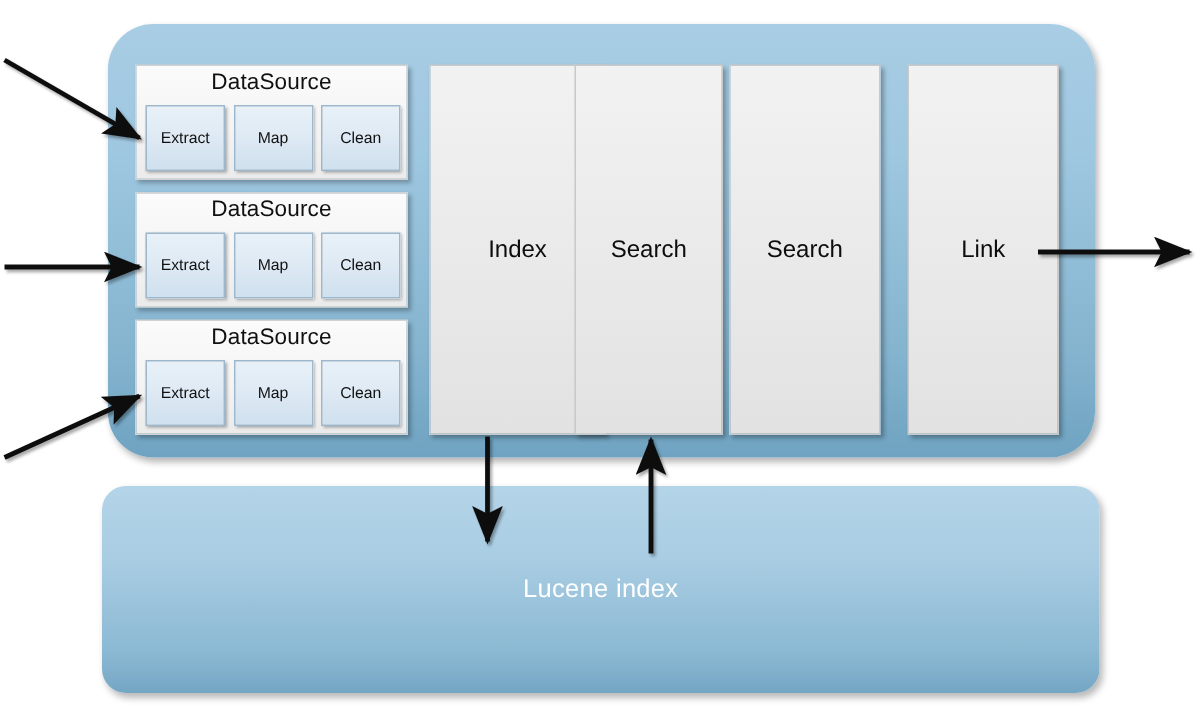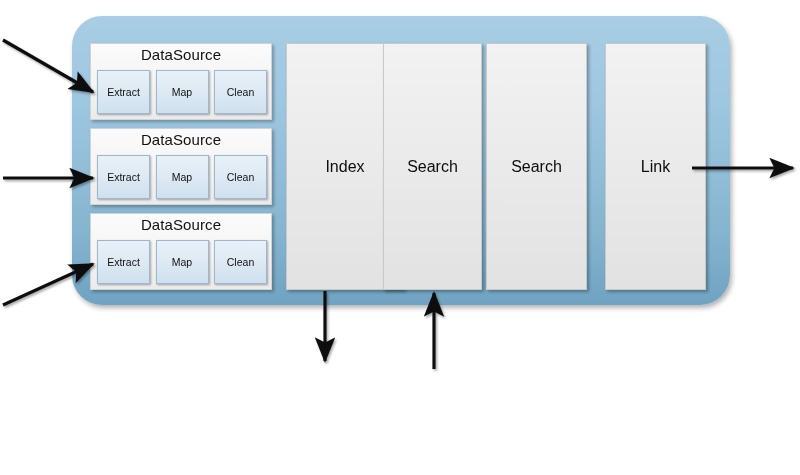--- a/index.html
+++ b/index.html
@@ -171,20 +171,23 @@
   <div class="stage stage-1">
     <span class="stage-label">Search</span>
   </div>
   <div class="stage stage-2">
     <span class="stage-label">Search</span>
   </div>
   <div class="stage stage-3">
     <span class="stage-label">Link</span>
   </div>
 
+  <div class="lucene-panel">
+    <span class="lucene-label">Lucene index</span>
+  </div>
 
   <svg class="arrow-layer" viewBox="0 0 800 475">
     <defs>
       <marker id="ah" markerWidth="9" markerHeight="9" refX="7.4" refY="3.2" orient="auto">
         <path d="M0,0 L8,3.2 L0,6.4 L1.6,3.2 Z" fill="#111111"></path>
       </marker>
       <filter id="softshadow" x="-30%" y="-30%" width="170%" height="170%">
         <feDropShadow dx="1.4" dy="1.8" stdDeviation="1.1" flood-color="#000000" flood-opacity="0.35"></feDropShadow>
       </filter>
     </defs>

